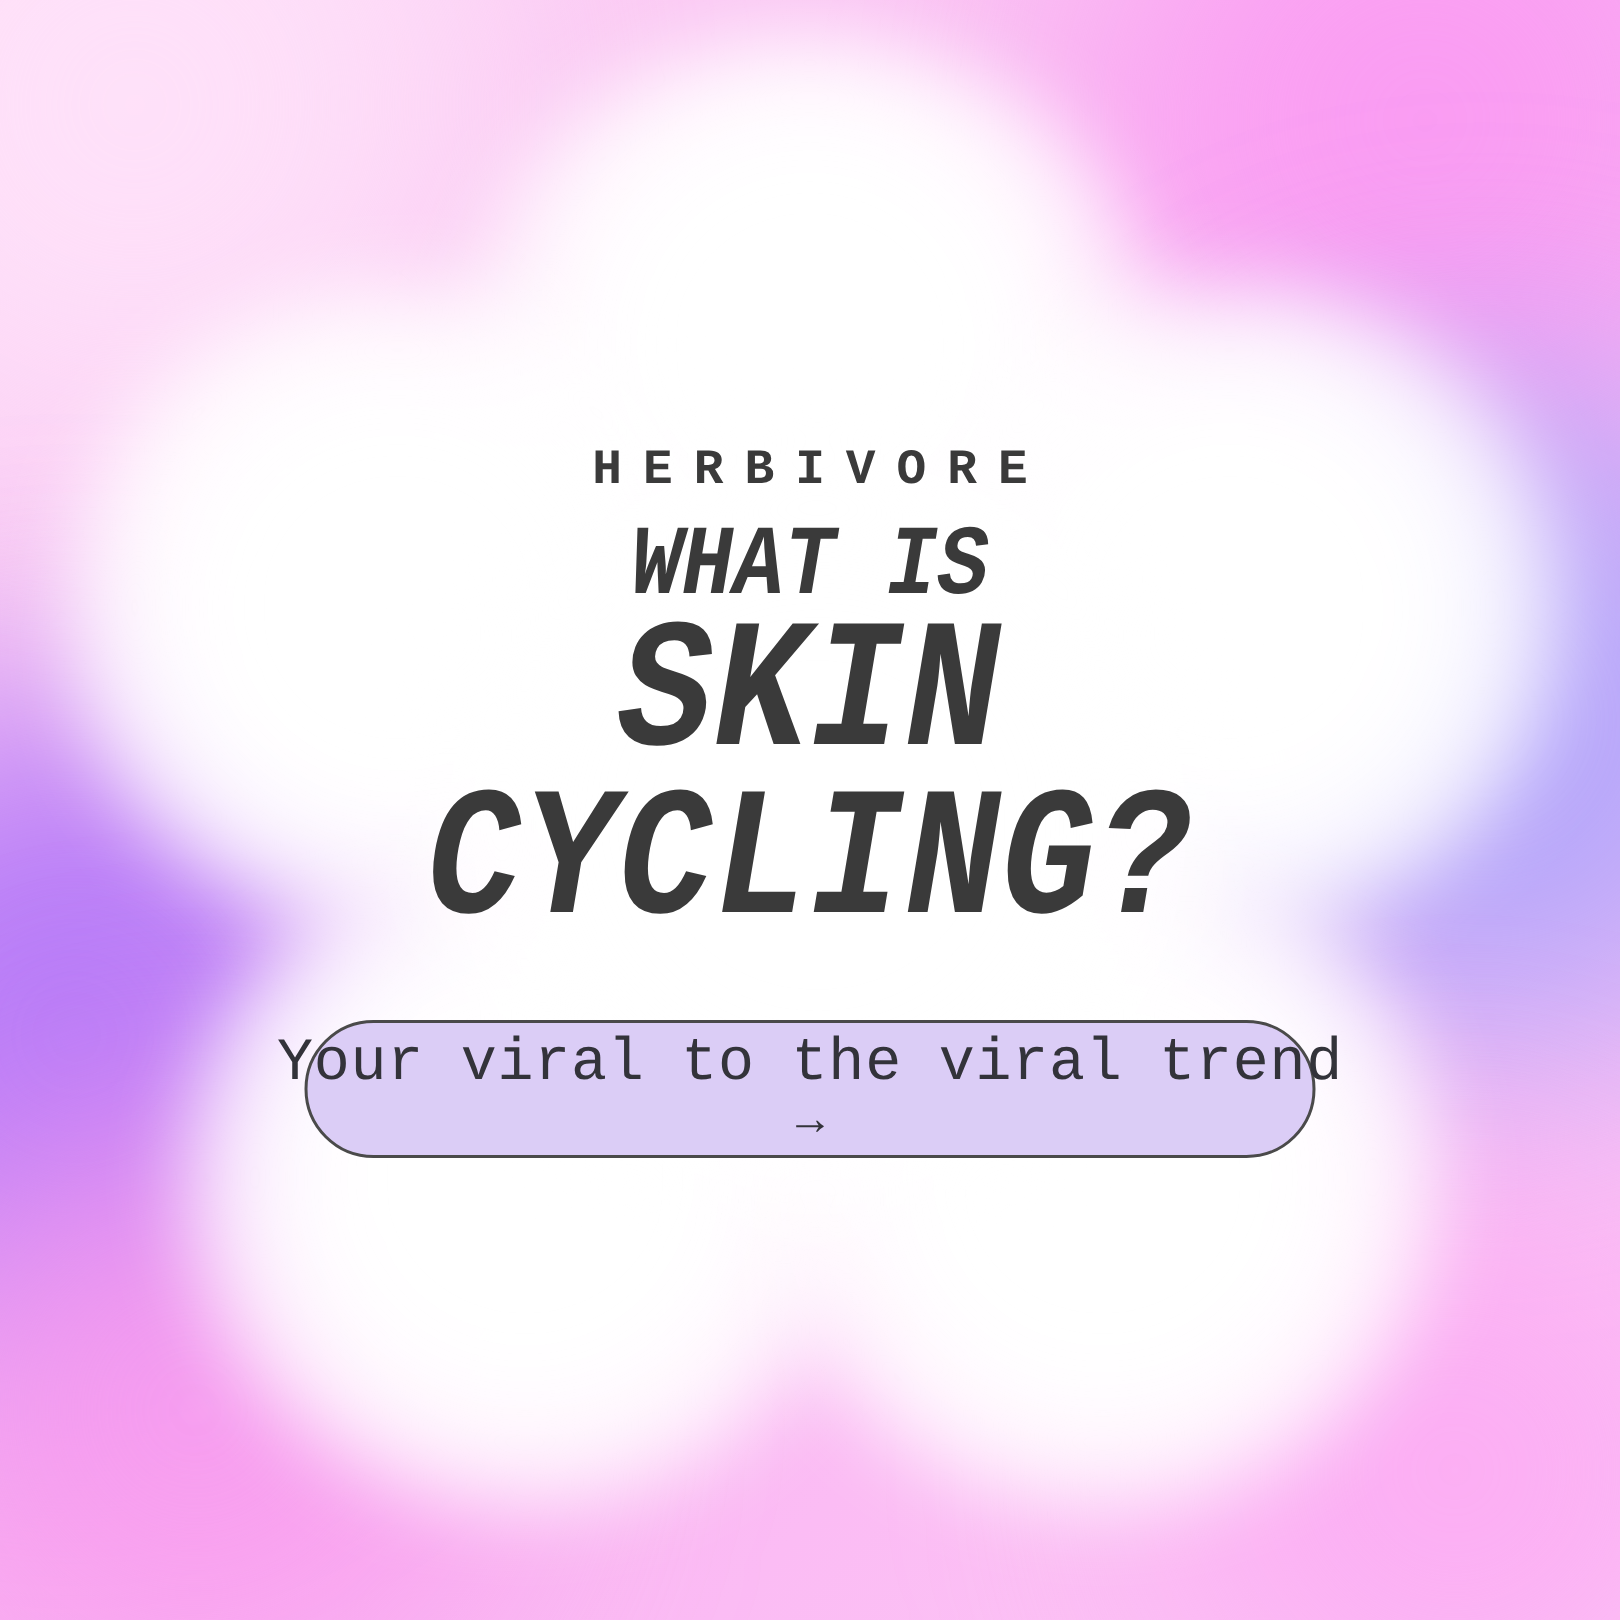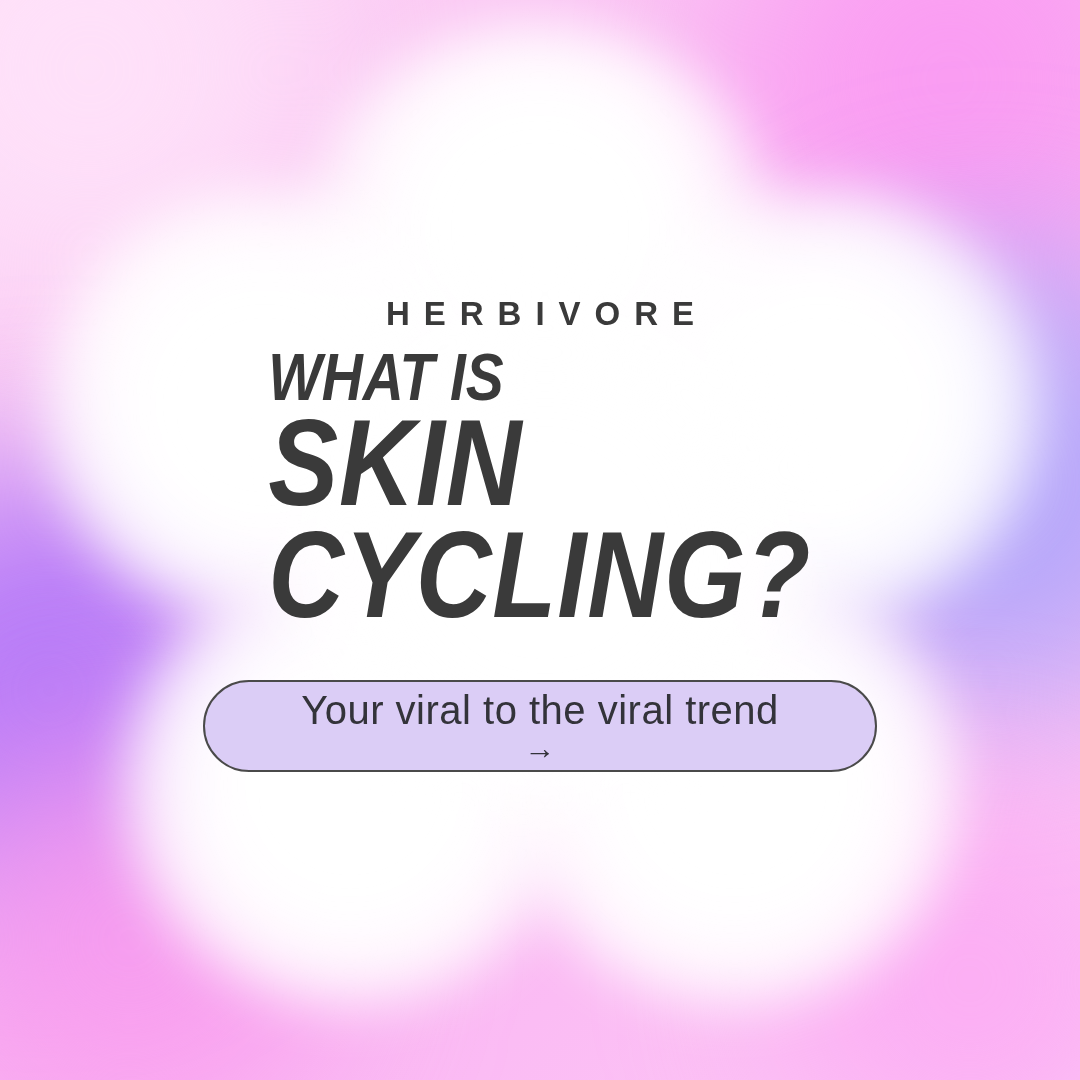--- a/index.html
+++ b/index.html
@@ -6,21 +6,21 @@
     margin: 0;
     padding: 0;
     background: #ffffff;
   }
 
   #poster {
     position: relative;
     width: 1080px;
     height: 1080px;
     overflow: hidden;
-    font-family: Liberation Sans, sans-serif;
+    font-family: Liberation Mono, monospace;
     
     background:
       linear-gradient(135deg,
         #fddcf7 0%,
         #fbc9f4 22%,
         #f9b4f2 48%,
         #fbbcf4 72%,
         #fdc9f6 100%);
   }
 
@@ -109,21 +109,21 @@
     font-weight: 600;
     letter-spacing: 14px;
     text-indent: 14px;
     color: #3a3a3a;
     line-height: 1;
     white-space: nowrap;
   }
 
   .headline {
     margin-top: 18px;
-    text-align: left;
+    text-align: center;
     color: #3a3a3a;
     font-weight: 900;
     font-style: italic;
     line-height: 0.9;
     letter-spacing: -1px;
   }
 
   .hl-line {
     display: block;
     white-space: nowrap;

